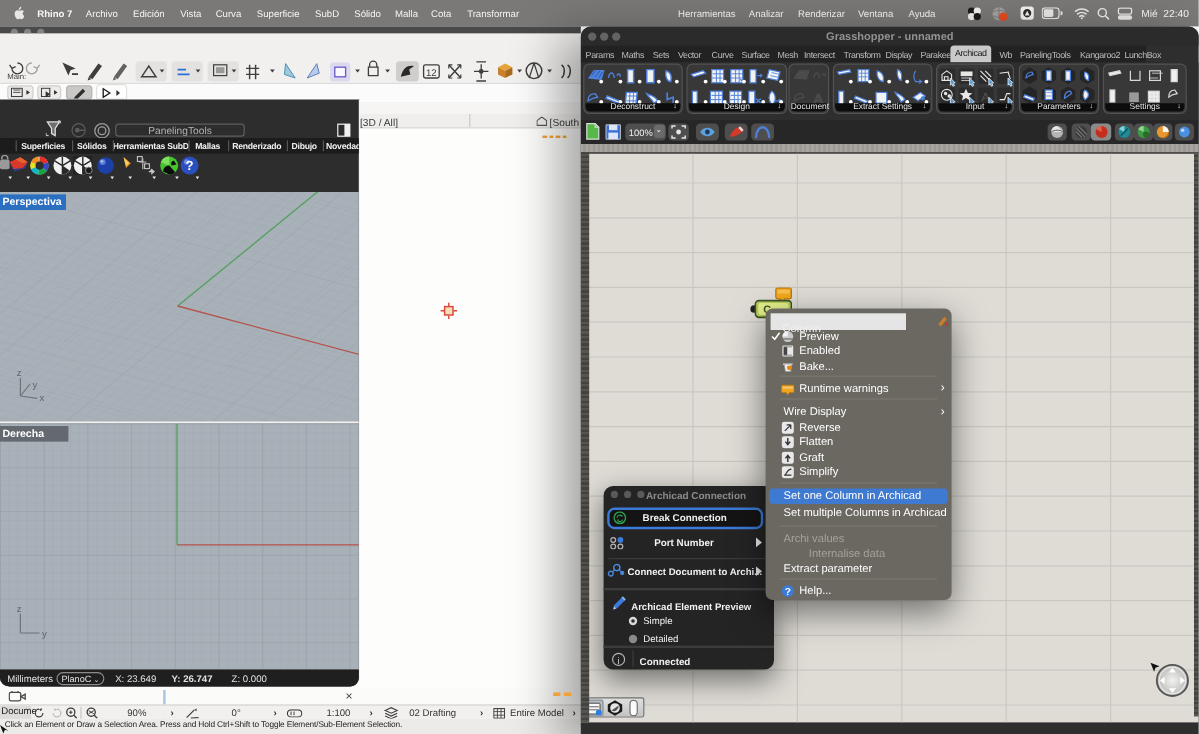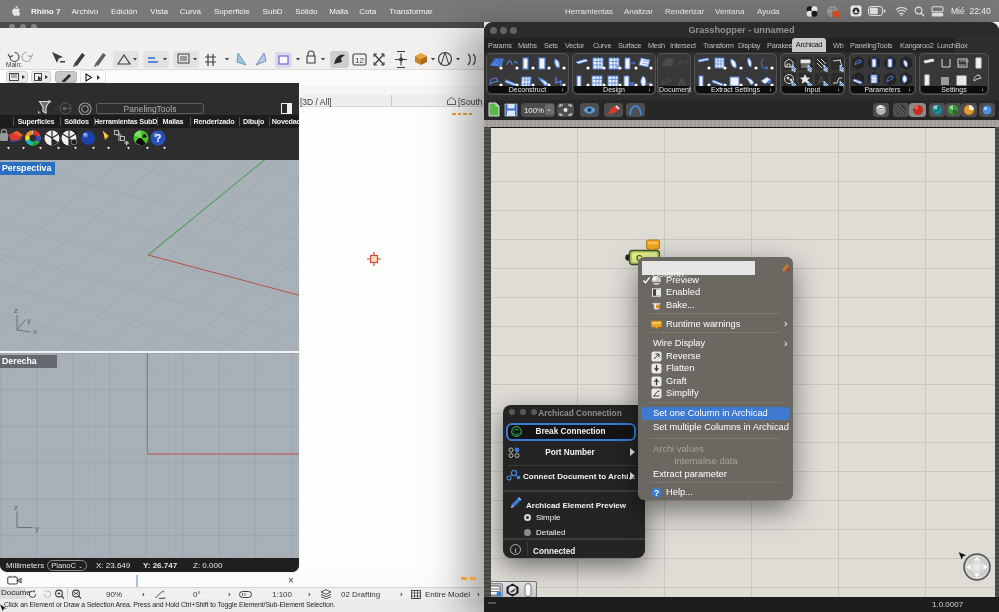--- a/index.html
+++ b/index.html
@@ -789,24 +789,20 @@
             <circle cx="7.5" cy="7" r="4" fill="#e8e8e8"></circle>
             <path d="M4.5 9a4 4 0 0 0 6-4" fill="#555"></path>
           </svg>
    <svg class="abs" style="left:37px;top:1px;" width="10" height="14" viewBox="0 0 10 14">
             <rect x="2" y="0.5" width="6" height="13" rx="3" fill="#fdfdfd" stroke="#666" stroke-width="0.9"></rect>
           </svg>
   </div>
  </div>
  <div class="abs" id="gh-lstrip"></div>
  <div class="abs" style="left:511px;top:105px;width:4px;height:470px;background:repeating-linear-gradient(0deg,#57554f 0 2px,#45433f 2px 4px);"></div>
- <div class="abs" id="gh-bottombar">
-  <span class="abs" style="left:4px;top:5px;width:8px;height:2px;background:#555;"></span>
-  <span class="abs" style="left:448px;top:3px;font-size:8px;">1.0.0007</span>
- </div>
 </div>
 
 <div class="abs" id="palette">
  <span class="abs" style="left:5.5px;top:4px;width:6px;height:6px;border-radius:50%;background:#595959;"></span>
  <span class="abs" style="left:16.5px;top:4px;width:6px;height:6px;border-radius:50%;background:#595959;"></span>
  <span class="abs" style="left:27.5px;top:4px;width:6px;height:6px;border-radius:50%;background:#595959;"></span>
  <div class="abs" style="left:0;top:3px;width:142px;text-align:center;padding-left:12px;font-size:8.3px;font-weight:bold;color:#8c8c8c;">Archicad Connection</div>
  <div class="abs" style="left:2.5px;top:17.5px;width:130px;height:18px;border:2px solid #3b7ad6;border-radius:6px;background:#141414;">
   <svg style="position:absolute;left:3px;top:1.5px;" width="11" height="11" viewBox="0 0 11 11">
           <circle cx="5.5" cy="5.5" r="4.8" fill="none" stroke="#2e9e4f" stroke-width="1.2"></circle>

